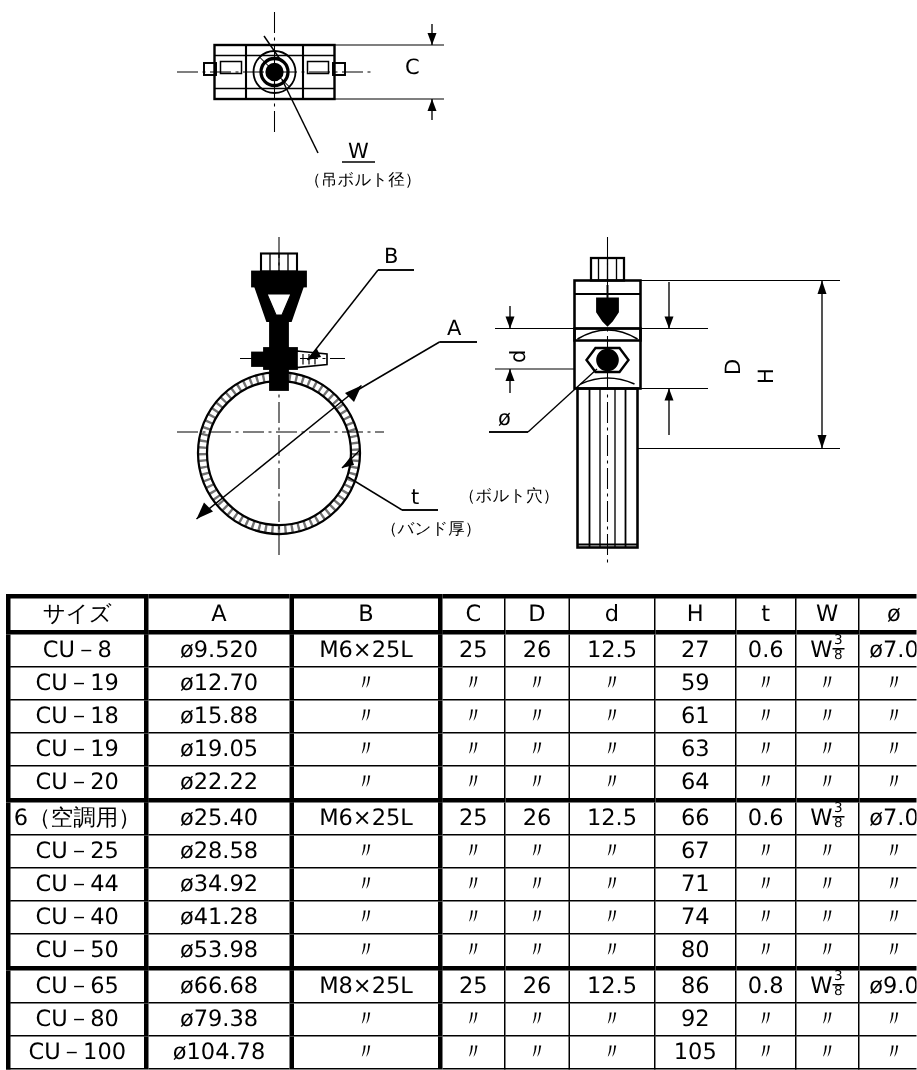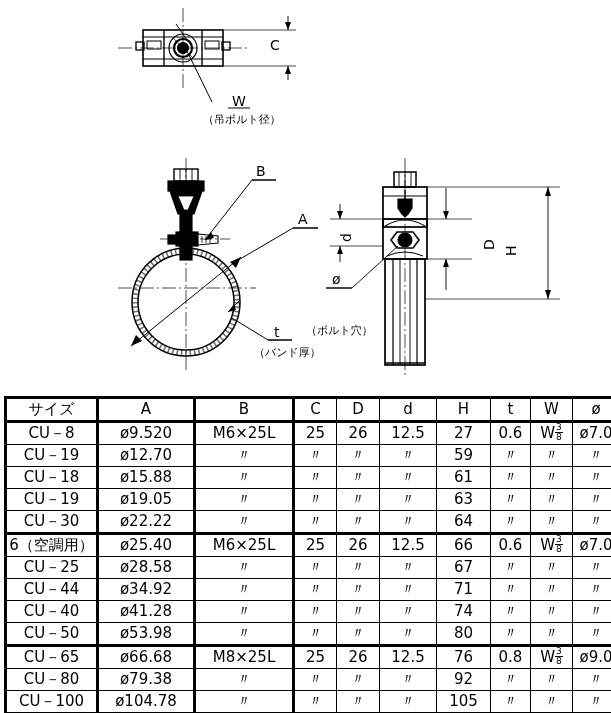--- a/index.html
+++ b/index.html
@@ -312,21 +312,21 @@
         <td class="c2 ditto">〃</td>
         <td class="ditto">〃</td>
         <td class="ditto">〃</td>
         <td class="ditto">〃</td>
         <td class="">63</td>
         <td class="ditto">〃</td>
         <td class="wcell ditto">〃</td>
         <td class="ditto">〃</td>
       </tr>
       <tr class="grp-end">
-        <td class="c0">CU－30</td>
+        <td class="c0">CU－20</td>
         <td class="c1">ø22.22</td>
         <td class="c2 ditto">〃</td>
         <td class="ditto">〃</td>
         <td class="ditto">〃</td>
         <td class="ditto">〃</td>
         <td class="">64</td>
         <td class="ditto">〃</td>
         <td class="wcell ditto">〃</td>
         <td class="ditto">〃</td>
       </tr>
@@ -390,21 +390,21 @@
         <td class="wcell ditto">〃</td>
         <td class="ditto">〃</td>
       </tr>
       <tr>
         <td class="c0">CU－65</td>
         <td class="c1">ø66.68</td>
         <td class="c2">M8×25L</td>
         <td class="">25</td>
         <td class="">26</td>
         <td class="">12.5</td>
-        <td class="">76</td>
+        <td class="">86</td>
         <td class="">0.8</td>
         <td class="wcell">W<span class="frac"><span class="num">3</span><span class="den">8</span></span></td>
         <td class="">ø9.0</td>
       </tr>
       <tr>
         <td class="c0">CU－80</td>
         <td class="c1">ø79.38</td>
         <td class="c2 ditto">〃</td>
         <td class="ditto">〃</td>
         <td class="ditto">〃</td>

